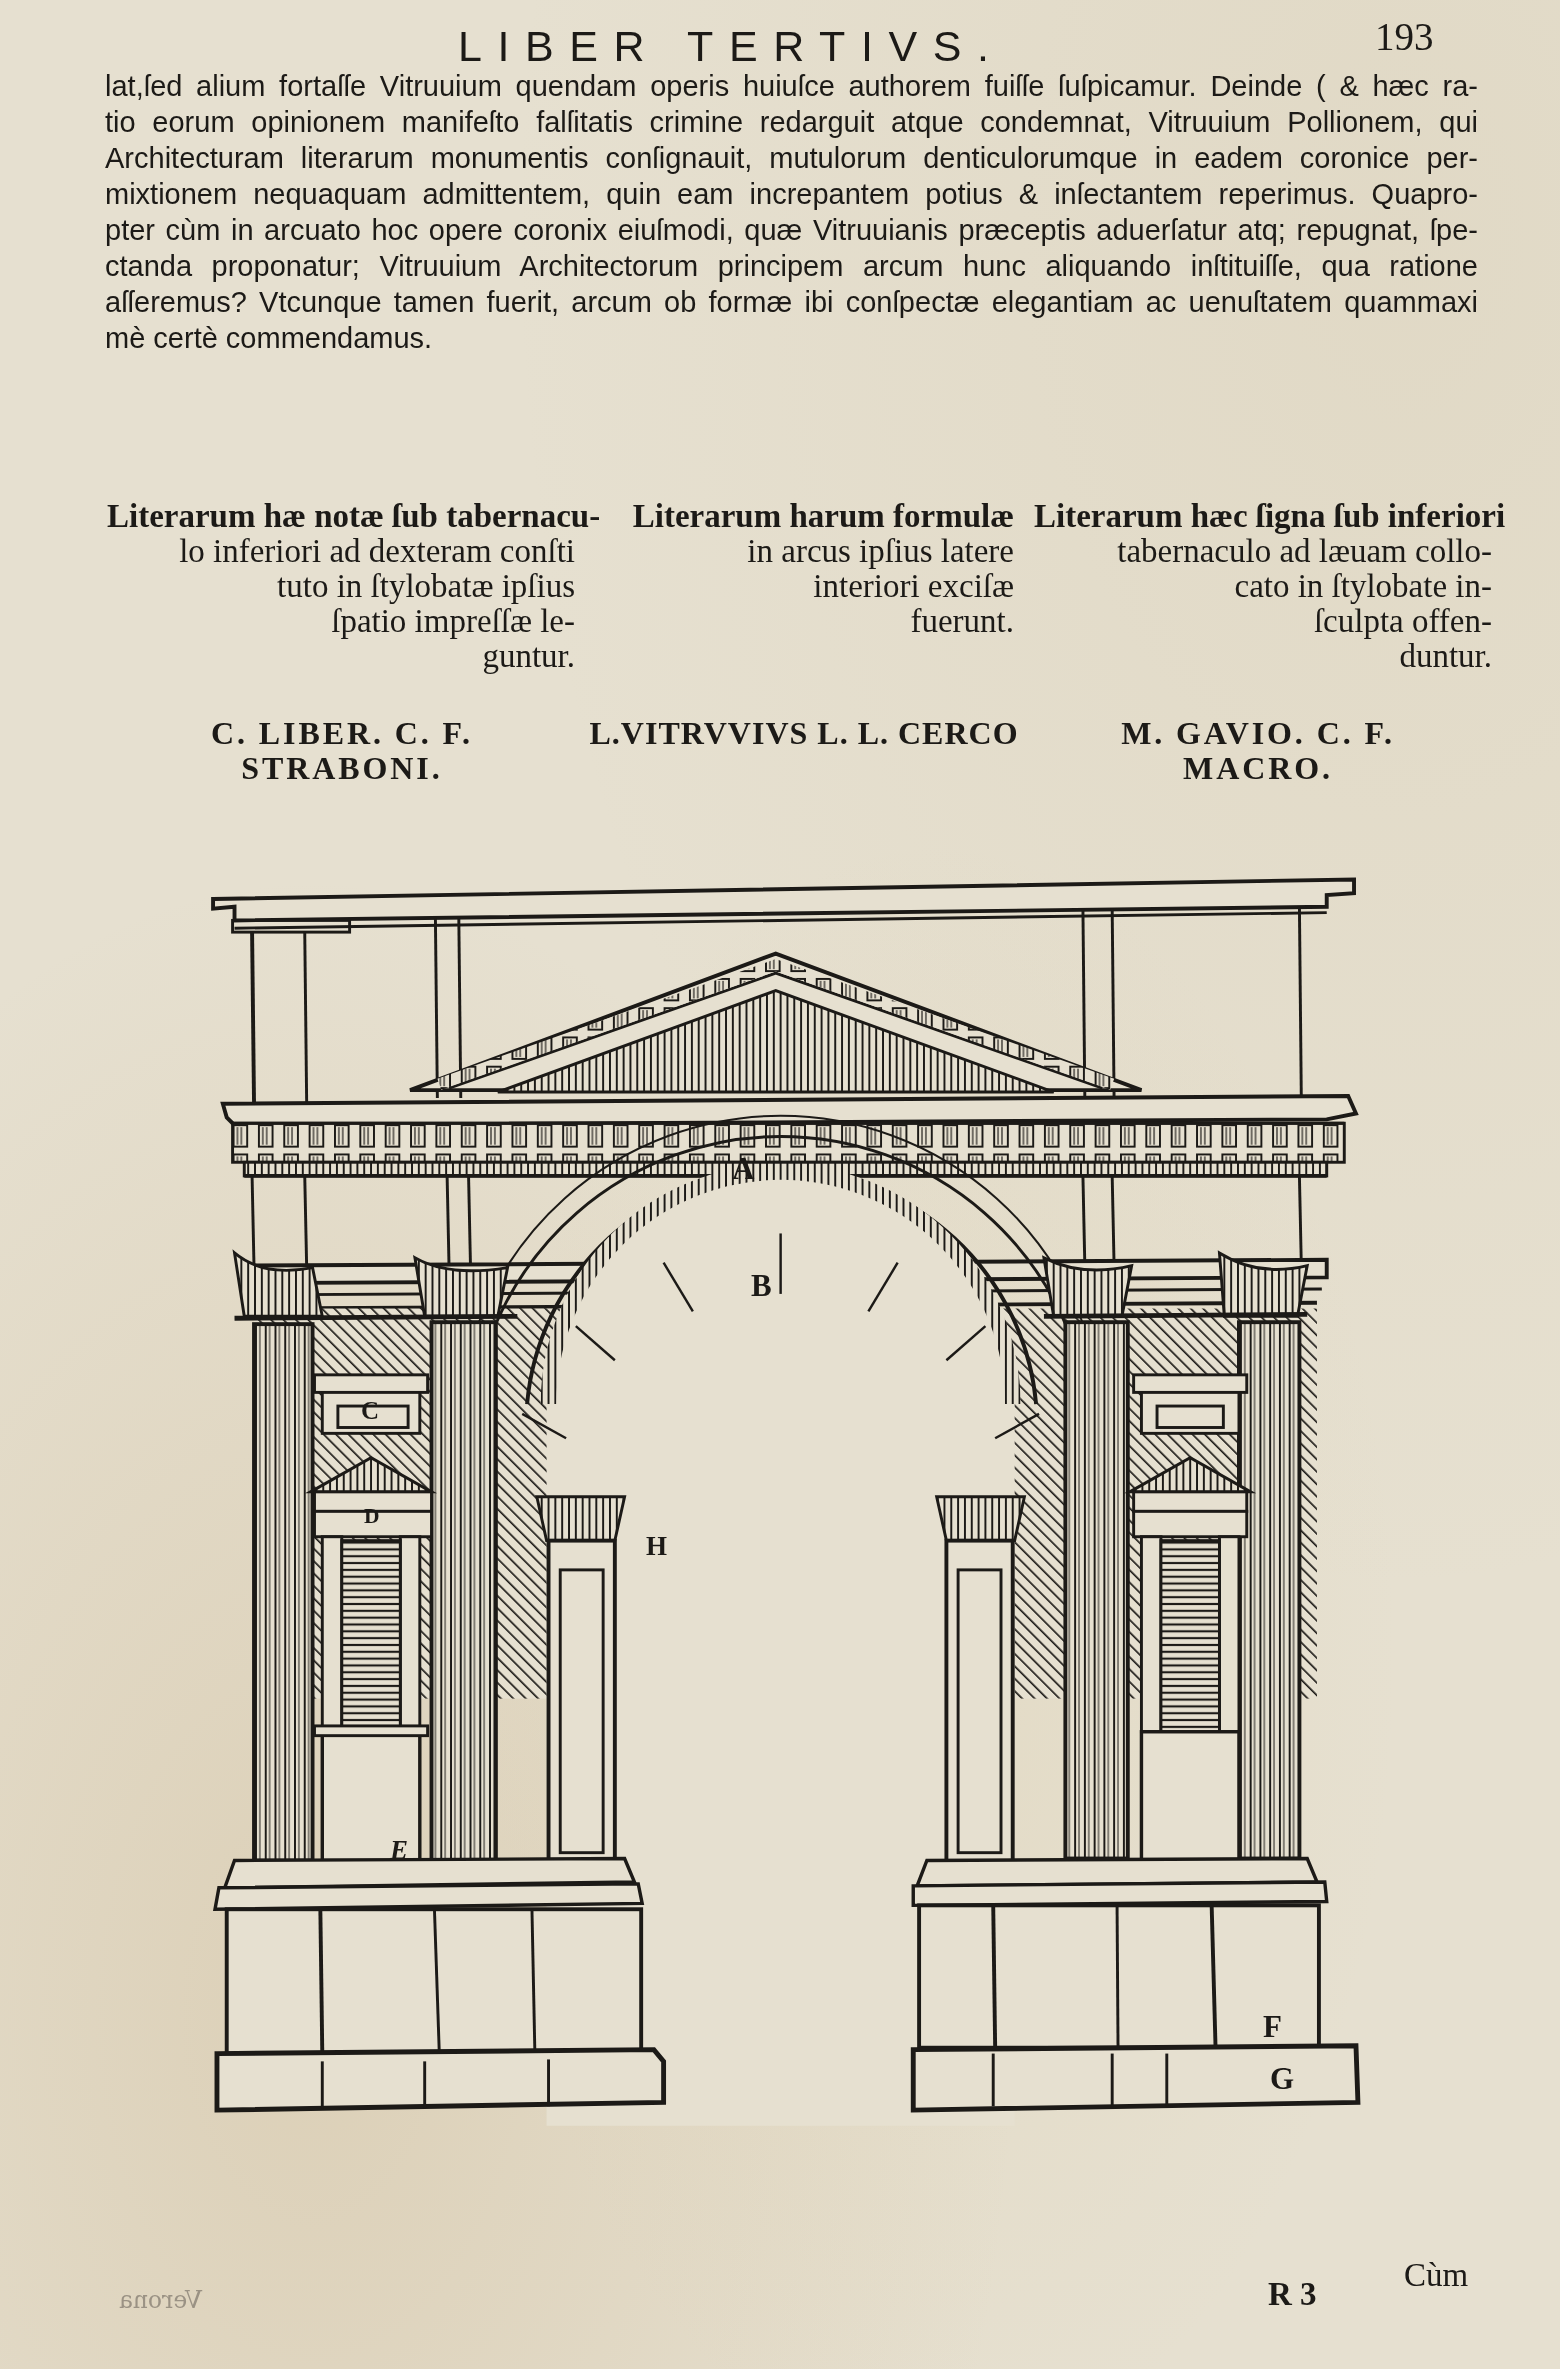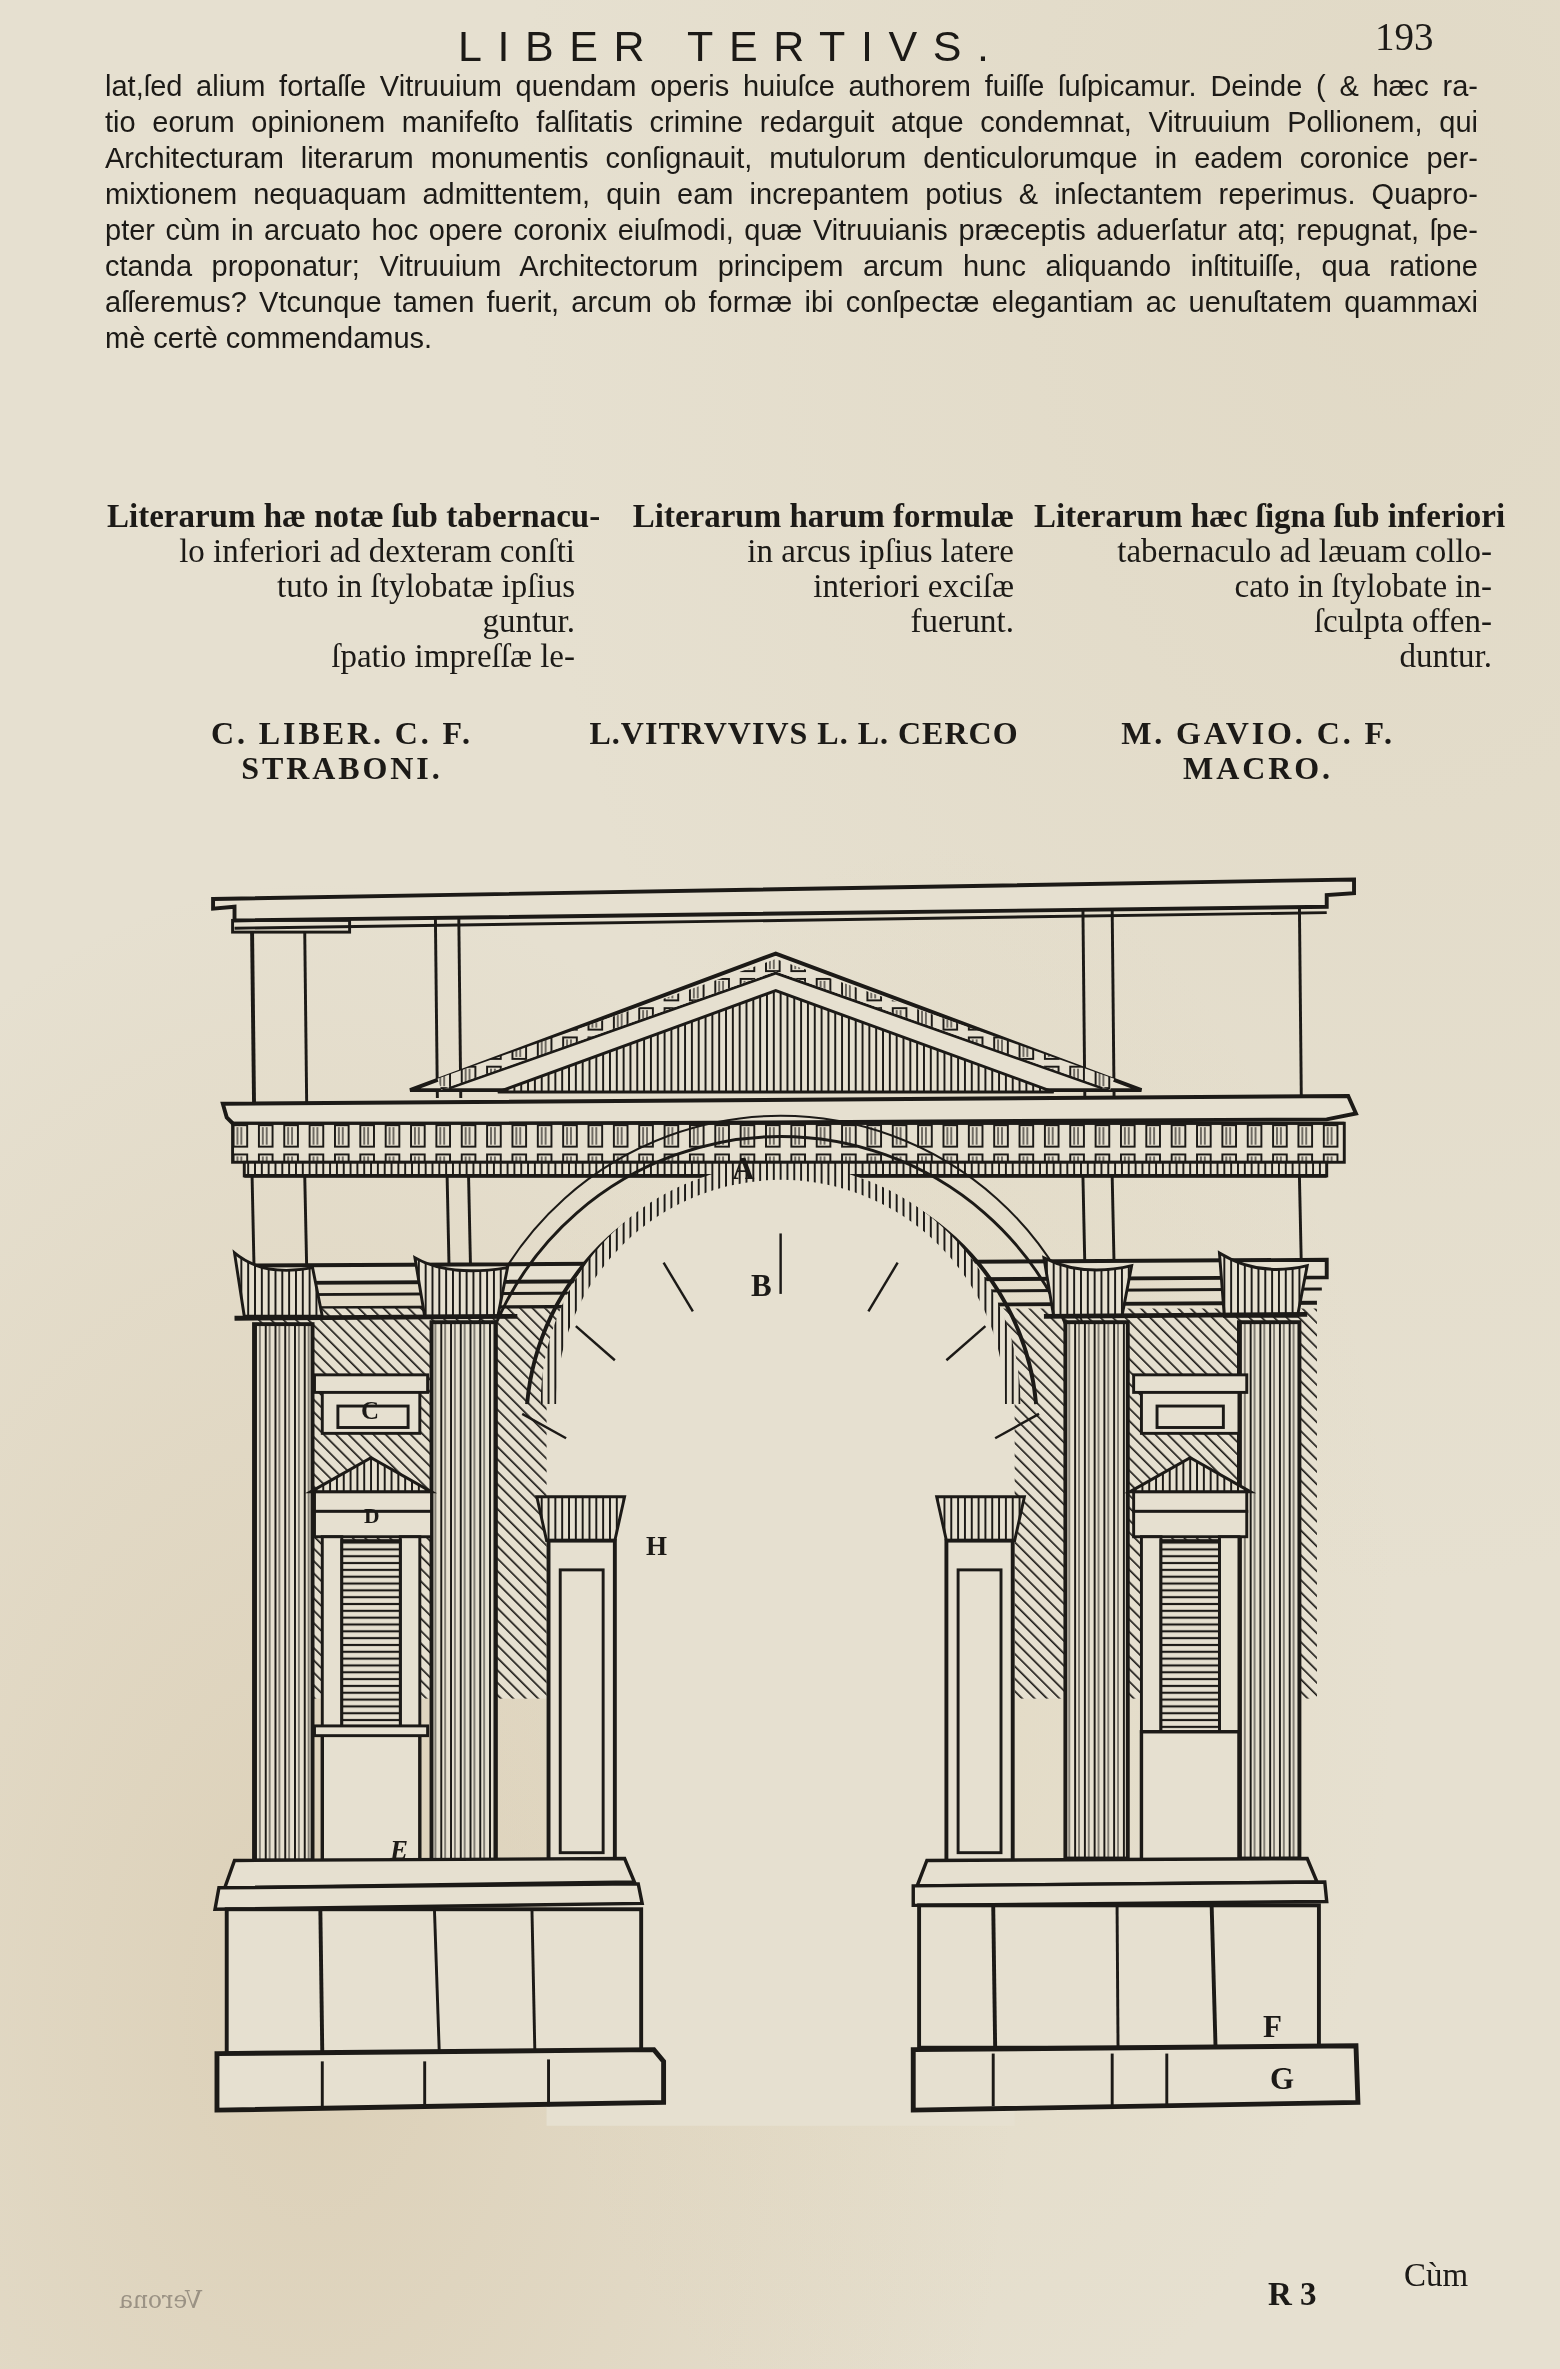--- a/index.html
+++ b/index.html
@@ -75,22 +75,22 @@
     <span class="body-line">ctanda proponatur; Vitruuium Architectorum principem arcum hunc aliquando inſtituiſſe, qua ratione</span>
     <span class="body-line">aſſeremus? Vtcunque tamen fuerit, arcum ob formæ ibi conſpectæ elegantiam ac uenuſtatem quammaxi</span>
     <span class="body-line last">mè certè commendamus.</span>
   </div>
 
   <div class="captions">
     <div class="caption" style="left:107px;width:468px;top:0;">
       <span class="line first">Literarum hæ notæ ſub tabernacu-</span>
       <span class="line">lo inferiori ad dexteram conſti</span>
       <span class="line">tuto in ſtylobatæ ipſius</span>
+      <span class="line">ſpatio impreſſæ le-</span>
       <span class="line">guntur.</span>
-      <span class="line">ſpatio impreſſæ le-</span>
     </div>
     <div class="caption" style="left:595px;width:419px;top:0;">
       <span class="line first">Literarum harum formulæ</span>
       <span class="line">in arcus ipſius latere</span>
       <span class="line">interiori exciſæ</span>
       <span class="line">fuerunt.</span>
     </div>
     <div class="caption" style="left:1034px;width:458px;top:0;">
       <span class="line first">Literarum hæc ſigna ſub inferiori</span>
       <span class="line">tabernaculo ad læuam collo-</span>

